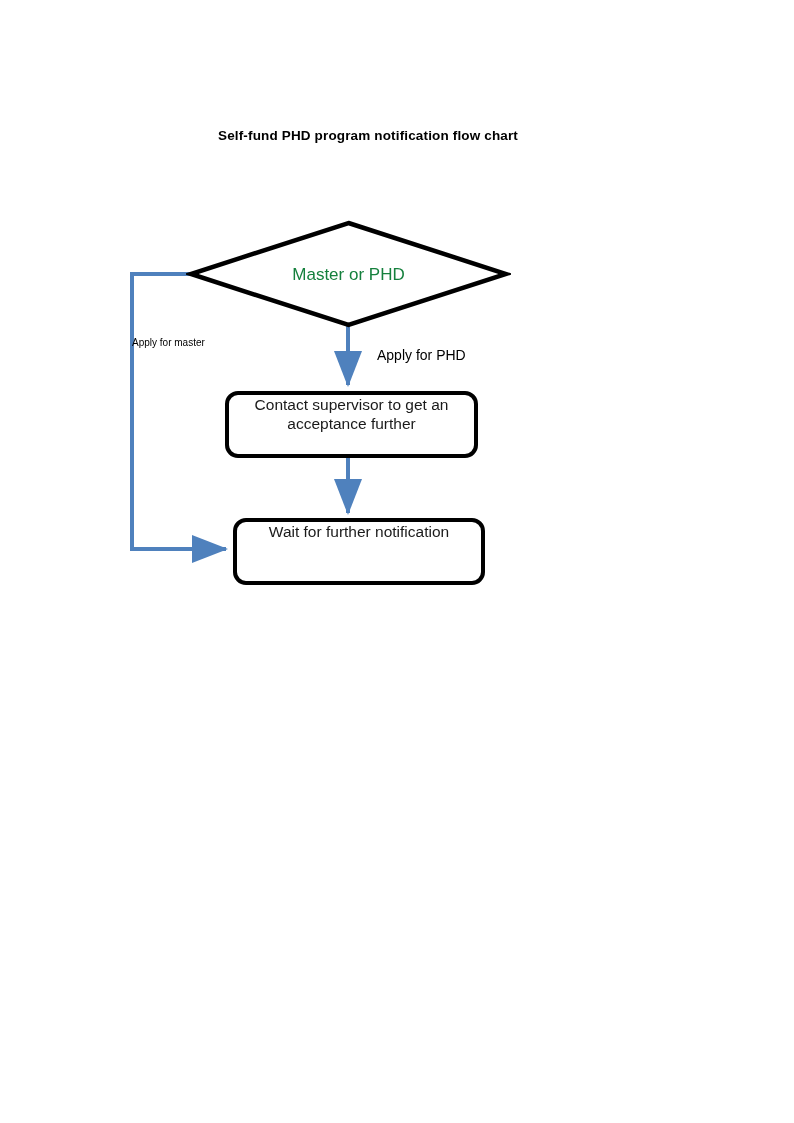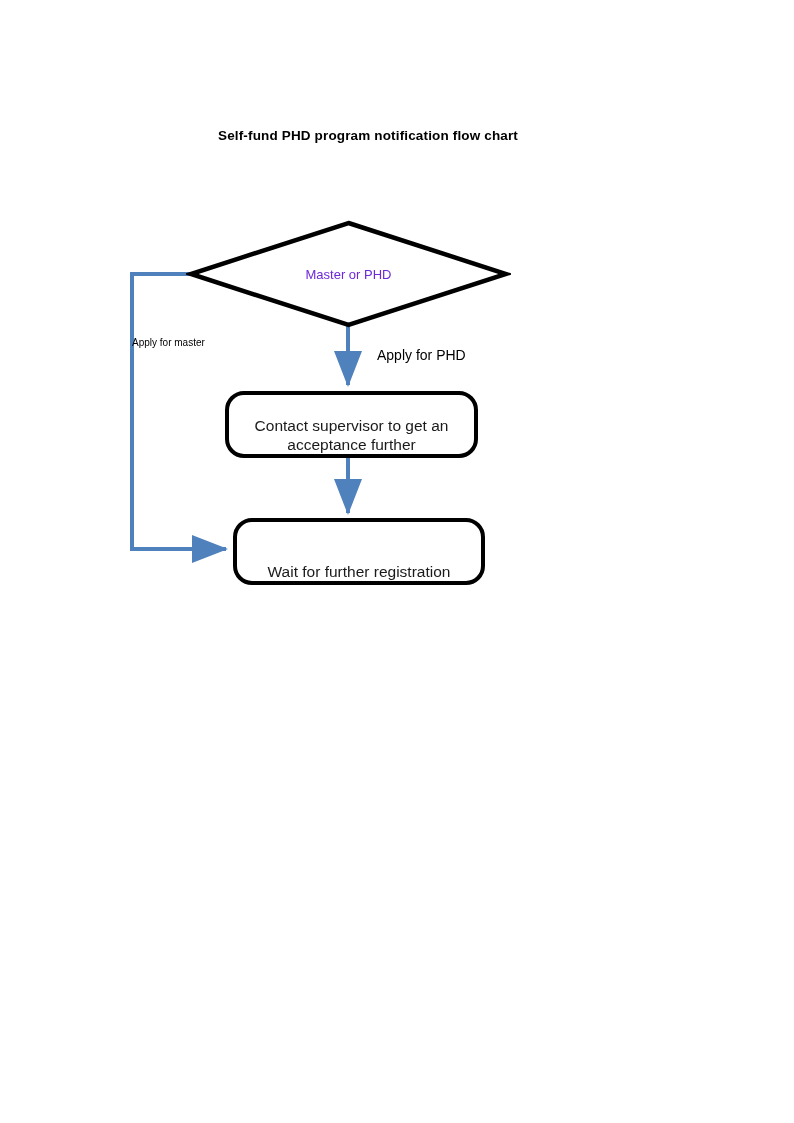--- a/index.html
+++ b/index.html
@@ -66,35 +66,35 @@
   }
   #decision-label {
     position: absolute;
     left: 0;
     top: 0;
     width: 325px;
     height: 112px;
     display: flex;
     align-items: center;
     justify-content: center;
-    font-size: 13px;
+    font-size: 17px;
     line-height: 19px;
-    color: #6d28d9;
+    color: #15803d;
     text-align: center;
   }
 
   
   .process-box {
     position: absolute;
     box-sizing: border-box;
     border: 4px solid #000000;
-    border-radius: 19px;
+    border-radius: 13px;
     background: #ffffff;
     display: flex;
-    align-items: flex-end;
+    align-items: flex-start;
     justify-content: center;
     text-align: center;
   }
   .process-box .box-label {
     font-size: 15.5px;
     line-height: 19px;
     color: #1a1a1a;
     padding: 0 10px;
   }
 
@@ -165,20 +165,20 @@
   </div>
 
   <div id="box-contact-supervisor" class="process-box">
     <div class="box-label">
       <span>Contact supervisor to get an</span><br>
       <span>acceptance further</span>
     </div>
   </div>
 
   <div id="box-wait-notification" class="process-box">
-    <div class="box-label">Wait for further registration</div>
+    <div class="box-label">Wait for further notification</div>
   </div>
 
   <div id="label-apply-master" class="branch-label">Apply for master</div>
 
   <div id="label-apply-phd" class="branch-label">Apply for PHD</div>
 
 </div>
 
 </body></html>

